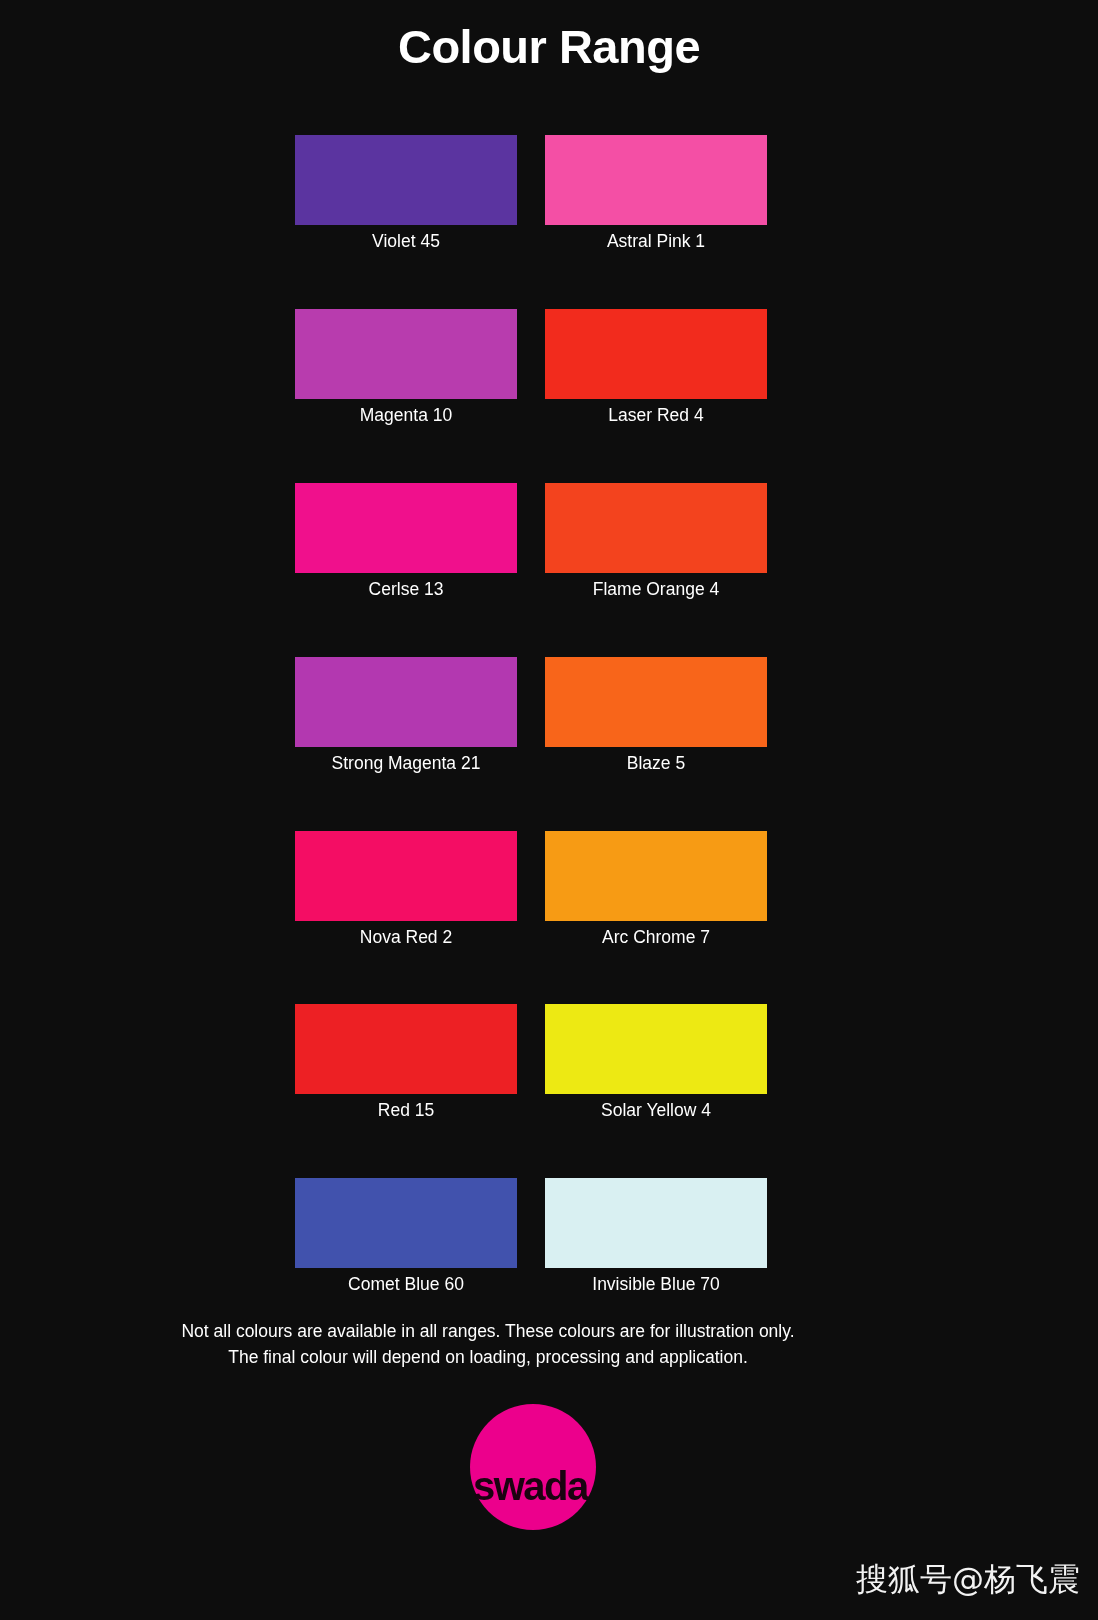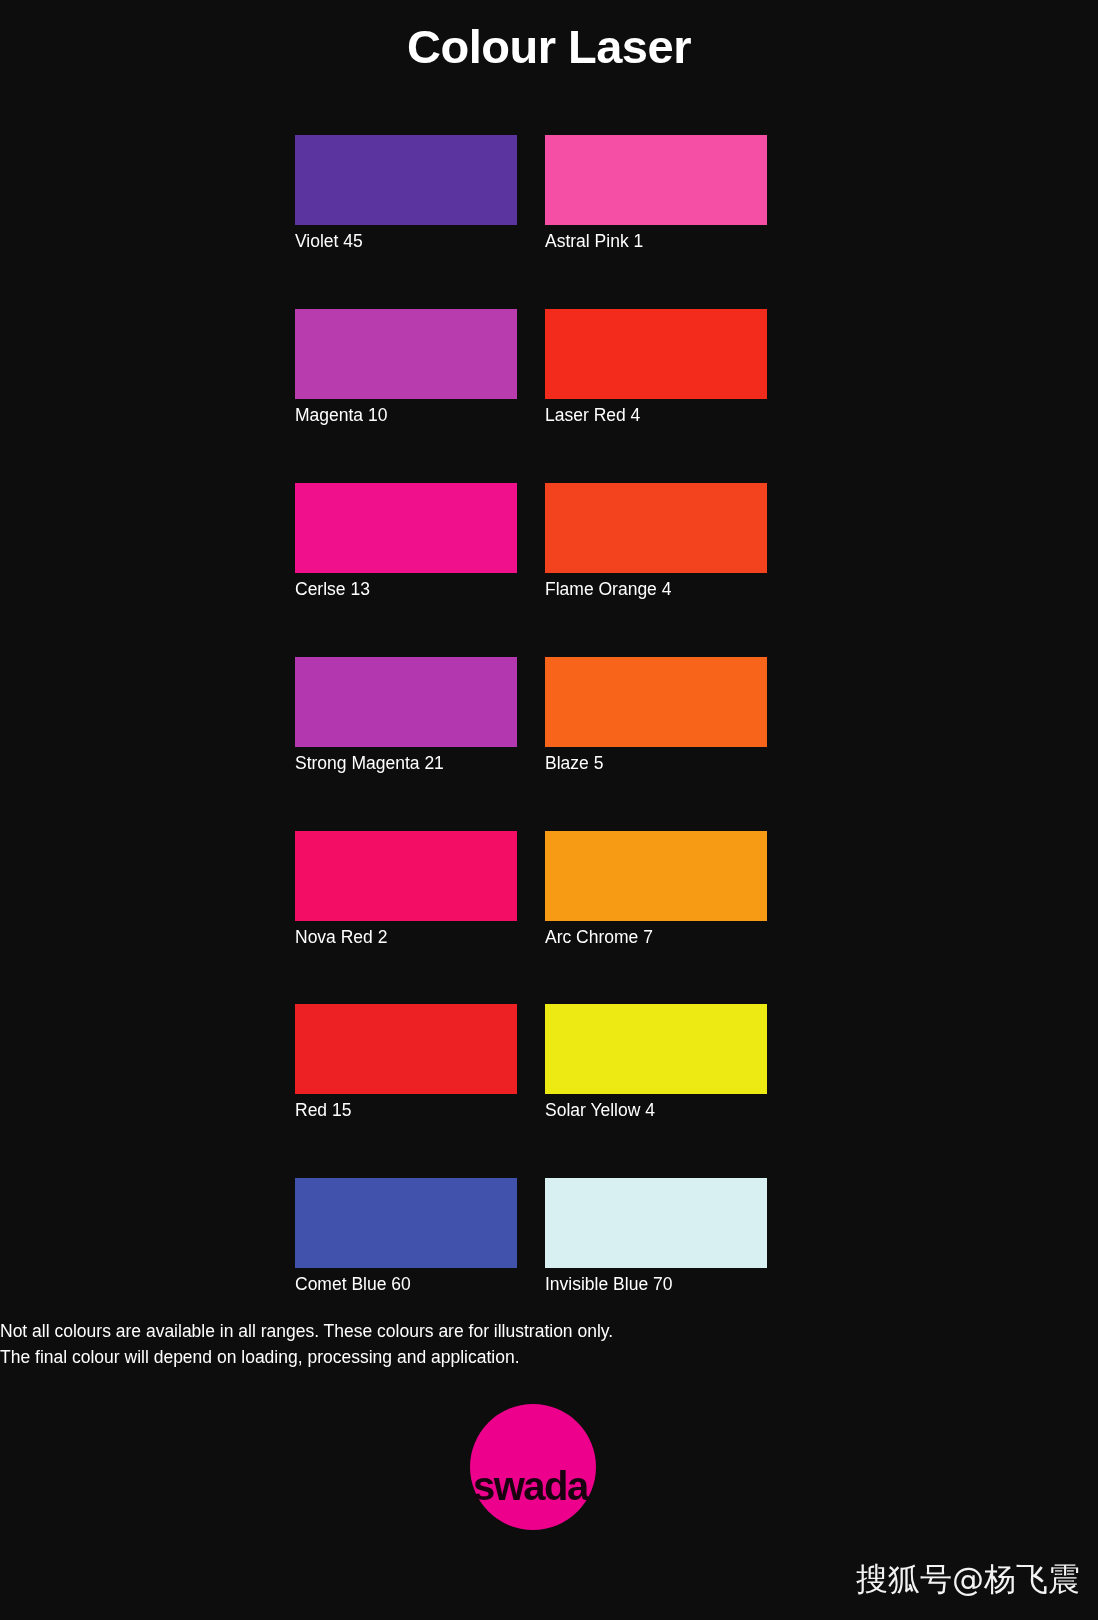--- a/index.html
+++ b/index.html
@@ -49,21 +49,21 @@
     justify-content: space-between;
     width: 472px;
     margin-bottom: 56px;
   }
   .row:last-child { margin-bottom: 0; }
 
   .cell {
     width: 222px;
     display: flex;
     flex-direction: column;
-    align-items: flex-start;
+    align-items: center;
   }
 
   .swatch {
     width: 222px;
     height: 90px;
     display: block;
   }
 
   .swatch-label {
     margin-top: 6px;
@@ -73,20 +73,21 @@
     text-align: center;
     white-space: nowrap;
   }
 
   
   .footer-note {
     position: absolute;
     top: 1318px;
     left: 0;
     width: 976px;
+    text-align: center;
     color: #ffffff;
     font-size: 17.5px;
     line-height: 1.5;
   }
   .footer-note .line { display: block; }
 
   
   .logo {
     position: absolute;
     top: 1404px;
@@ -129,21 +130,21 @@
     line-height: 1.2;
     white-space: nowrap;
     opacity: 0.95;
   }
 </style>
 </head>
 <body>
 
 <div class="page">
 
-  <div class="title">Colour Laser</div>
+  <div class="title">Colour Range</div>
 
   <div class="grid">
 
     <div class="row">
       <div class="cell">
         <div class="swatch" style="background-color: rgb(91, 52, 160);"></div>
         <div class="swatch-label">Violet 45</div>
       </div>
       <div class="cell">
         <div class="swatch" style="background-color: rgb(244, 79, 165);"></div>

